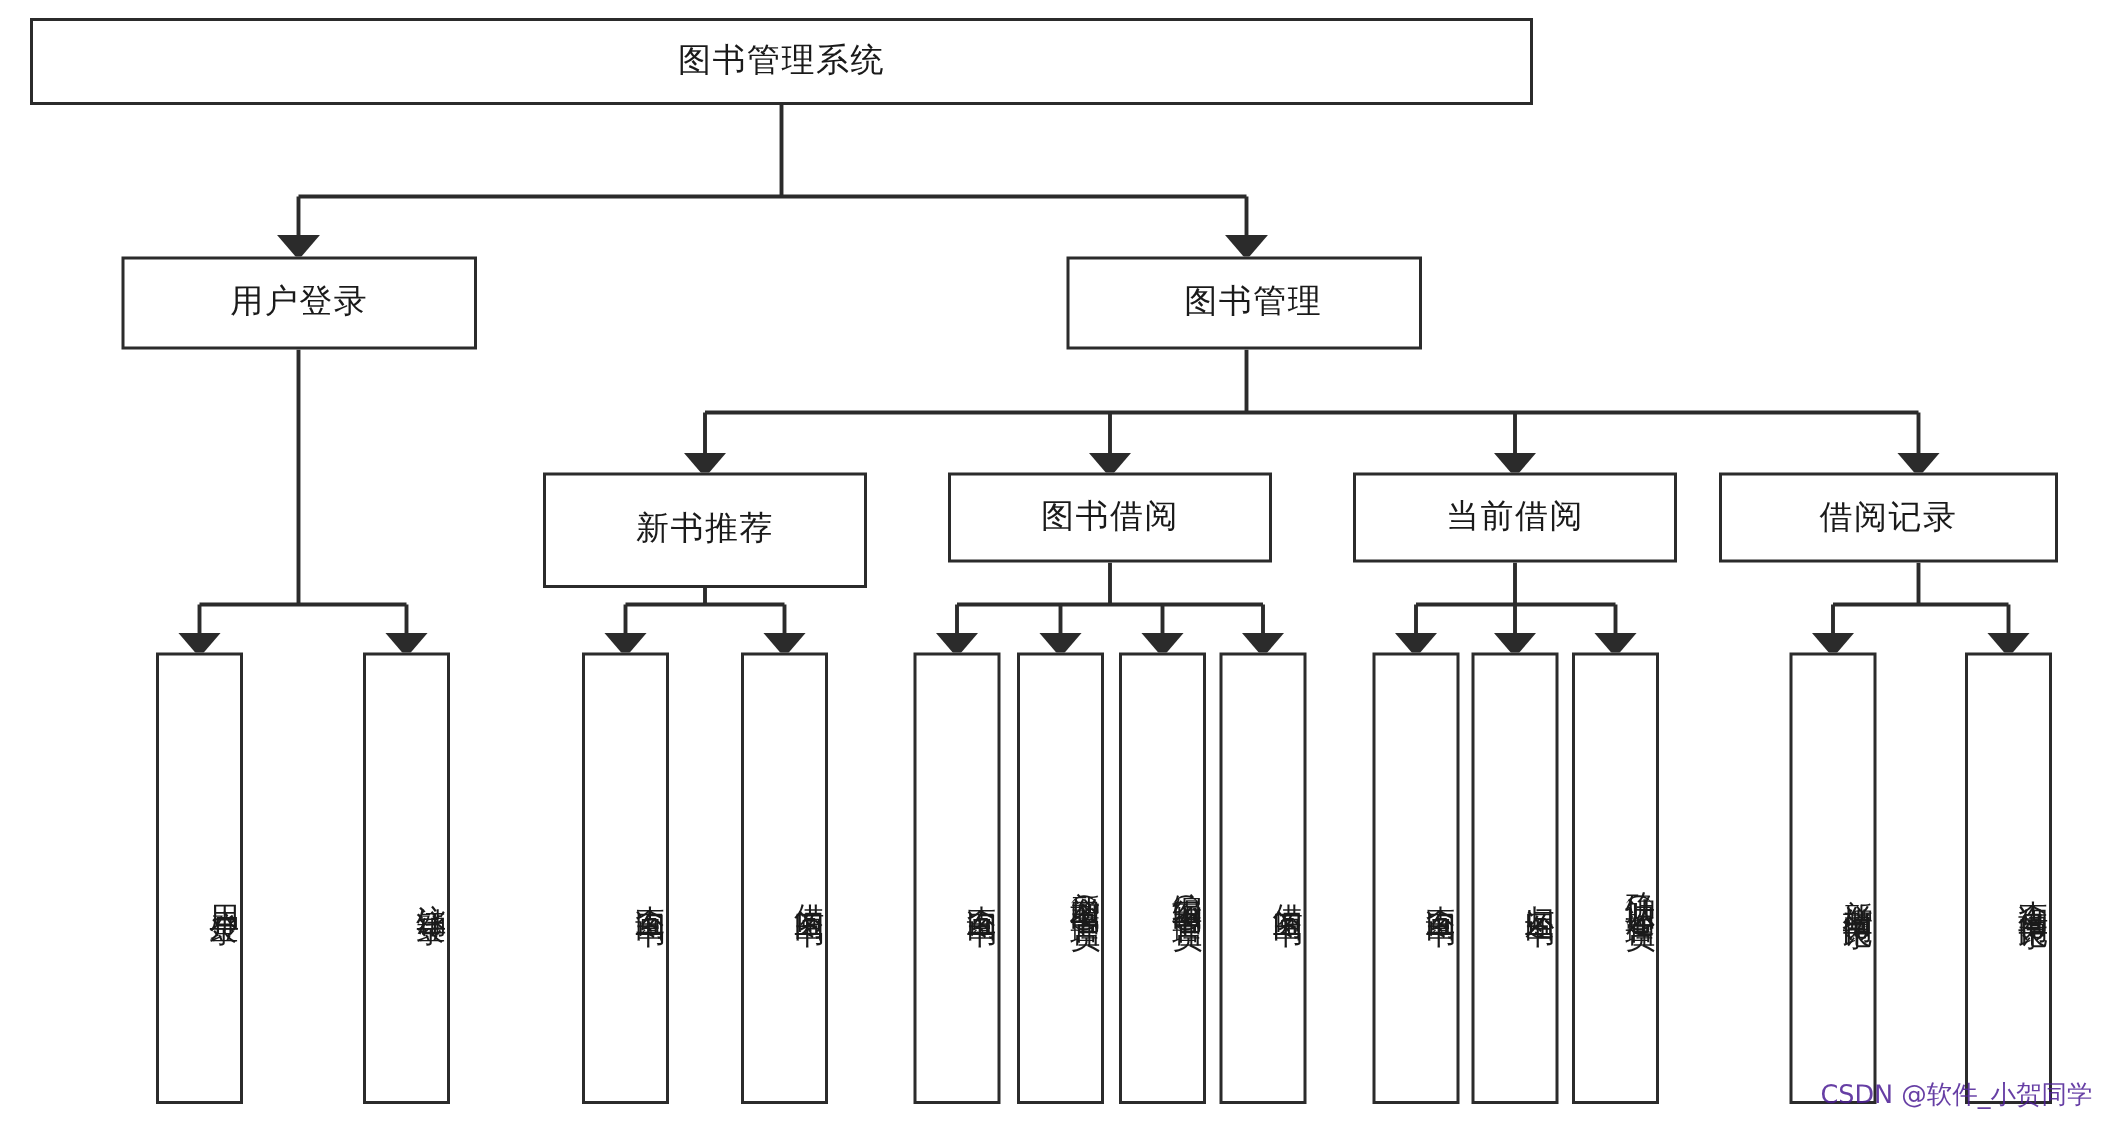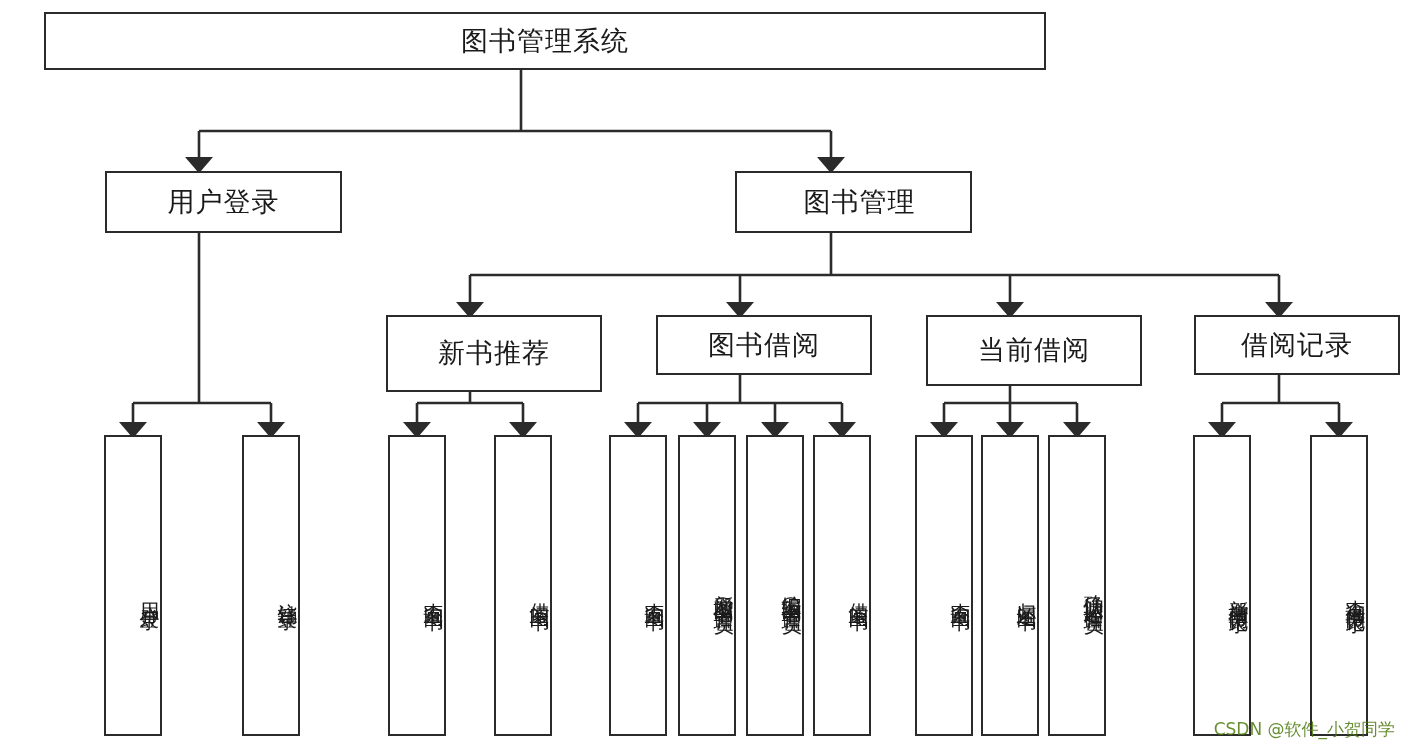--- a/index.html
+++ b/index.html
@@ -28,24 +28,23 @@
     border: 2.5px solid #2b2b2b;
     background: #ffffff;
     display: flex;
     align-items: center;
     justify-content: center;
     text-align: center;
     color: #1a1a1a;
     z-index: 2;
   }
   .node.h {
-    font-size: 27px;
+    font-size: 22px;
     letter-spacing: 1px;
     line-height: 1.2;
-    margin-left: 24px;
   }
   .node.v {
     font-size: 20px;
     writing-mode: vertical-rl;
     text-orientation: upright;
     letter-spacing: 3px;
     line-height: 1.05;
     align-items: flex-start;
     justify-content: center;
     padding-top: 14px;
@@ -53,21 +52,21 @@
   }
   .node.v > span {
     writing-mode: vertical-rl;
     text-orientation: upright;
   }
   #watermark {
     position: absolute;
     right: 10px;
     bottom: 6px;
     font-size: 17px;
-    color: #4d7c0f;
+    color: #4c1d95;
     opacity: 0.85;
     z-index: 5;
     white-space: nowrap;
     font-family: "DejaVu Sans", "Liberation Sans", sans-serif;
   }
 </style>
 </head>
 <body>
 
 <div id="canvas">
@@ -137,25 +136,25 @@
   </div>
 
   <div class="node h" style="left:362px; top:315px; width:216px; height:77px;">
     <span>新书推荐</span>
   </div>
 
   <div class="node h" style="left:632px; top:315px; width:216px; height:60px;align-items:center;">
     <span>图书借阅</span>
   </div>
 
-  <div class="node h" style="left:902px; top:315px; width:216px; height:71px;">
+  <div class="node h" style="left:902px; top:315px; width:216px; height:60px;">
     <span>当前借阅</span>
   </div>
 
-  <div class="node h" style="left:1170px; top:315px; width:206px; height:60px;font-family:Liberation Serif, serif;">
+  <div class="node h" style="left:1146px; top:315px; width:226px; height:60px;font-family:Liberation Serif, serif;">
     <span>借阅记录</span>
   </div>
 
   <div class="node v" style="left:104px; top:435px; width:58px; height:301px;">
     <span>用户登录</span>
   </div>
   <div class="node v" style="left:242px; top:435px; width:58px; height:301px;">
     <span>注销登录</span>
   </div>
 

